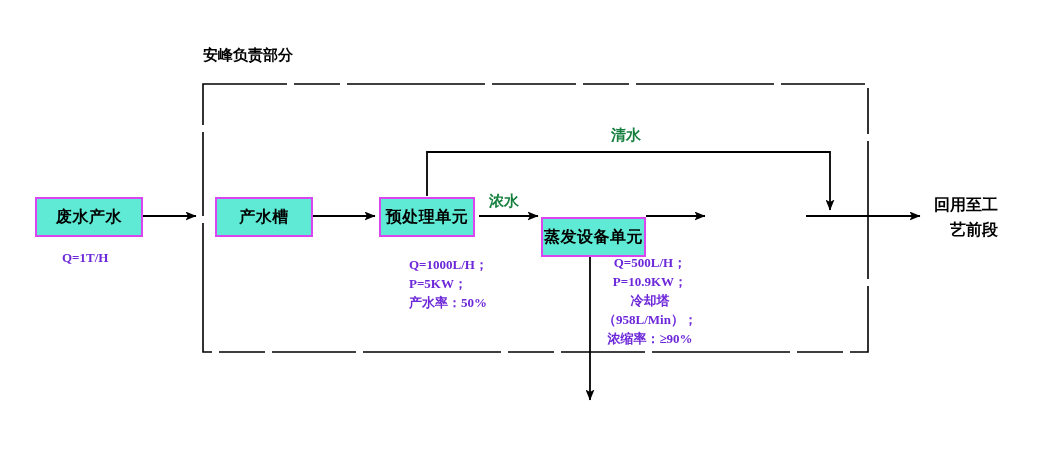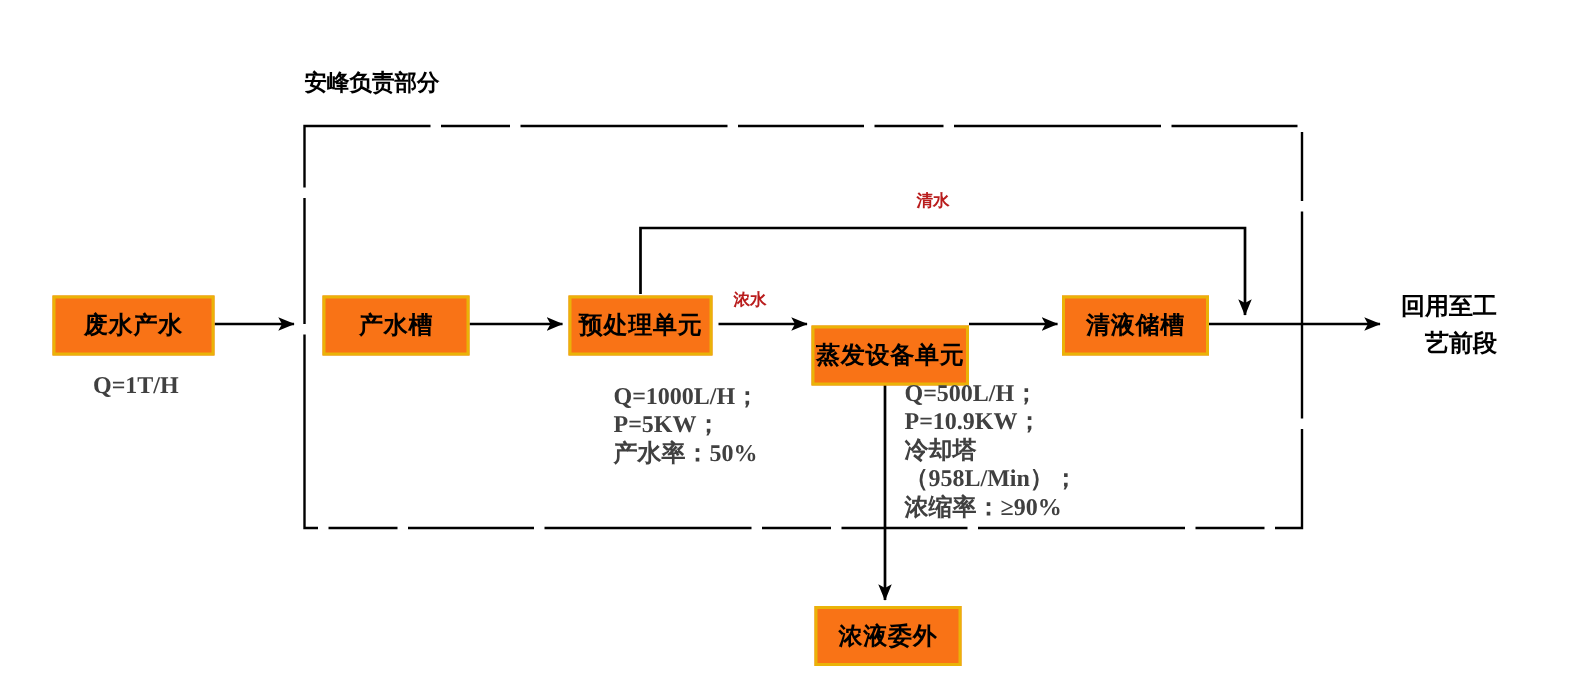--- a/index.html
+++ b/index.html
@@ -20,50 +20,50 @@
     position: absolute;
     left: 0;
     top: 0;
     width: 1046px;
     height: 455px;
     pointer-events: none;
   }
   .node {
     position: absolute;
     box-sizing: border-box;
-    border: 2px solid #eab308;
-    background: #f97316;
+    border: 2px solid #d946ef;
+    background: #5eead4;
     display: flex;
     align-items: center;
     justify-content: center;
     color: #000000;
     font-weight: bold;
     font-size: 16px;
     letter-spacing: 0.5px;
     white-space: nowrap;
   }
   .zone-title {
     position: absolute;
     color: #000000;
     font-weight: bold;
     font-size: 15px;
     white-space: nowrap;
   }
   .edge-label {
     position: absolute;
-    color: #b91c1c;
+    color: #15803d;
     font-weight: bold;
-    font-size: 11px;
+    font-size: 15px;
     white-space: nowrap;
   }
   .note {
     position: absolute;
-    color: #404040;
+    color: #6d28d9;
     font-weight: bold;
-    font-size: 16px;
+    font-size: 13px;
     line-height: 19px;
     white-space: pre;
   }
   .terminal-text {
     position: absolute;
     color: #000000;
     font-weight: bold;
     font-size: 16px;
     line-height: 25px;
     white-space: pre;
@@ -110,28 +110,26 @@
   <div class="node" style="left:379px; top:197px; width:96px; height:40px;">预处理单元</div>
 
   <div class="note" style="left:393px; top:255px;margin-left:16px;">Q=1000L/H；
 P=5KW；
 产水率：50%</div>
 
   <div class="edge-label" style="left:489px; top:192px;">浓水</div>
 
   <div class="node" style="left:541px; top:197px; width:105px; height:40px;margin-top:20px;">蒸发设备单元</div>
 
-  <div class="note" style="left:603px; top:253px;">Q=500L/H；
+  <div class="note" style="left:603px; top:253px;text-align:center;">Q=500L/H；
 P=10.9KW；
 冷却塔
 （958L/Min）；
 浓缩率：≥90%</div>
 
   <div class="edge-label" style="left:611px; top:126px;">清水</div>
 
-  <div class="node" style="left:708px; top:197px; width:98px; height:40px;">清液储槽</div>
 
   <div class="terminal-text" style="left:934px; top:192px;">回用至工
 艺前段</div>
 
-  <div class="node" style="left:543px; top:404px; width:98px; height:40px;">浓液委外</div>
 
 </div>
 
 </body></html>

